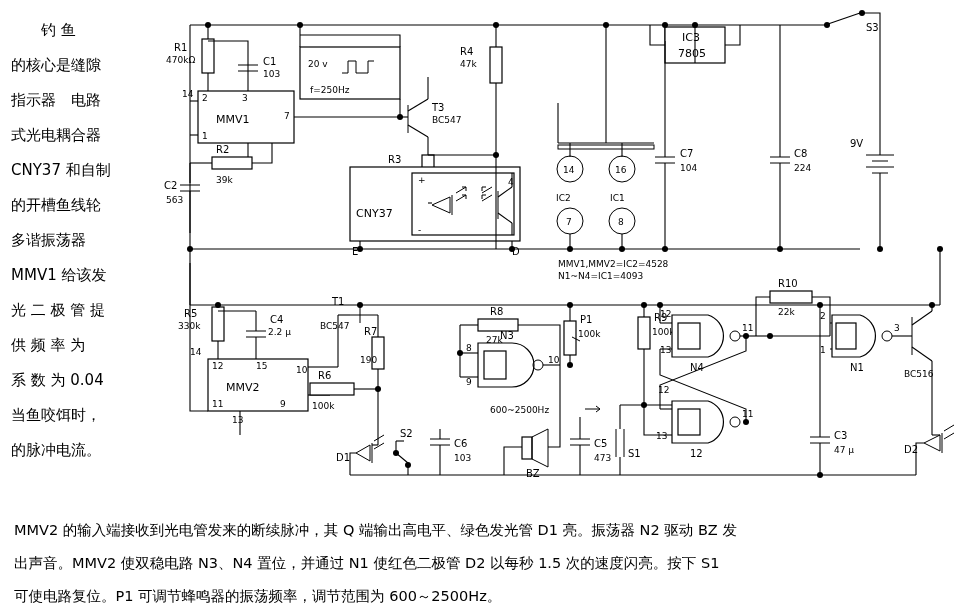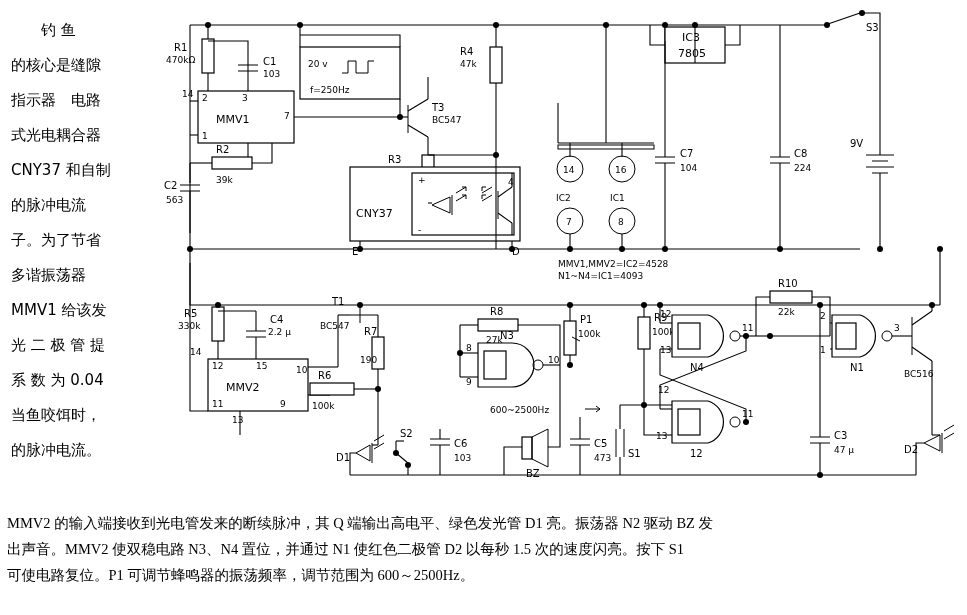--- a/index.html
+++ b/index.html
@@ -20,21 +20,21 @@
     letter-spacing:0px;
     text-align:justify;
   }
   #left-text p{margin:5px;}
   
   #bottom-text{
     left:6px;top:510px;width:955px;
     font-size:14.5px;line-height:25px;
     text-align:justify;
   }
-  #bottom-text p{margin:1px;font-family:Liberation Serif, serif;}
+  #bottom-text p{margin:8px;}
   
   #schematic{left:160px;top:5px;width:805px;height:500px;}
   svg{display:block;}
   text{font-family:"DejaVu Sans","Liberation Sans",sans-serif;}
   .lbl{font-size:10px;}
   .lbl-s{font-size:9px;}
   .lbl-ic{font-size:11px;}
   .wire{stroke:#000;stroke-width:1.1;fill:none;}
   .thin{stroke:#000;stroke-width:1;fill:none;}
   .box{stroke:#000;stroke-width:1.2;fill:#fff;}
@@ -44,25 +44,25 @@
 <body>
 
 <div id="root">
 
   <div id="left-text" class="abs">
     <p>　　钓 鱼</p>
     <p>的核心是缝隙</p>
     <p>指示器　电路</p>
     <p>式光电耦合器</p>
     <p>CNY37 和自制</p>
-    <p>的脉冲电流</p>
-    <p>子。为了节省</p>
+    <p>的开槽鱼线轮</p>
     <p>多谐振荡器</p>
     <p>MMV1 给该发</p>
     <p>光 二 极 管 提</p>
+    <p>供 频 率 为</p>
     <p>系 数 为 0.04</p>
     <p>当鱼咬饵时，</p>
     <p>的脉冲电流。</p>
   </div>
 
   <div id="bottom-text" class="abs">
     <p>MMV2 的输入端接收到光电管发来的断续脉冲，其 Q 端输出高电平、绿色发光管 D1 亮。振荡器 N2 驱动 BZ 发</p>
     <p>出声音。MMV2 使双稳电路 N3、N4 置位，并通过 N1 使红色二极管 D2 以每秒 1.5 次的速度闪亮。按下 S1</p>
     <p>可使电路复位。P1 可调节蜂鸣器的振荡频率，调节范围为 600～2500Hz。</p>
   </div>

